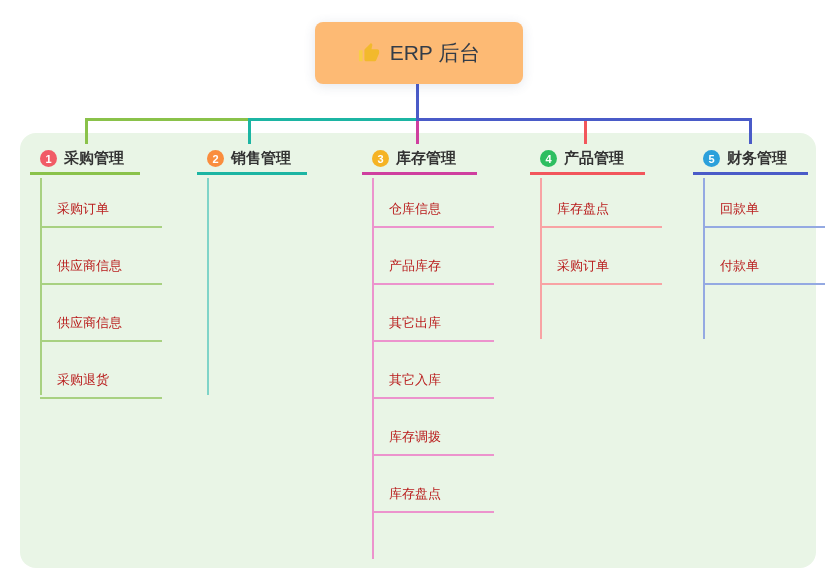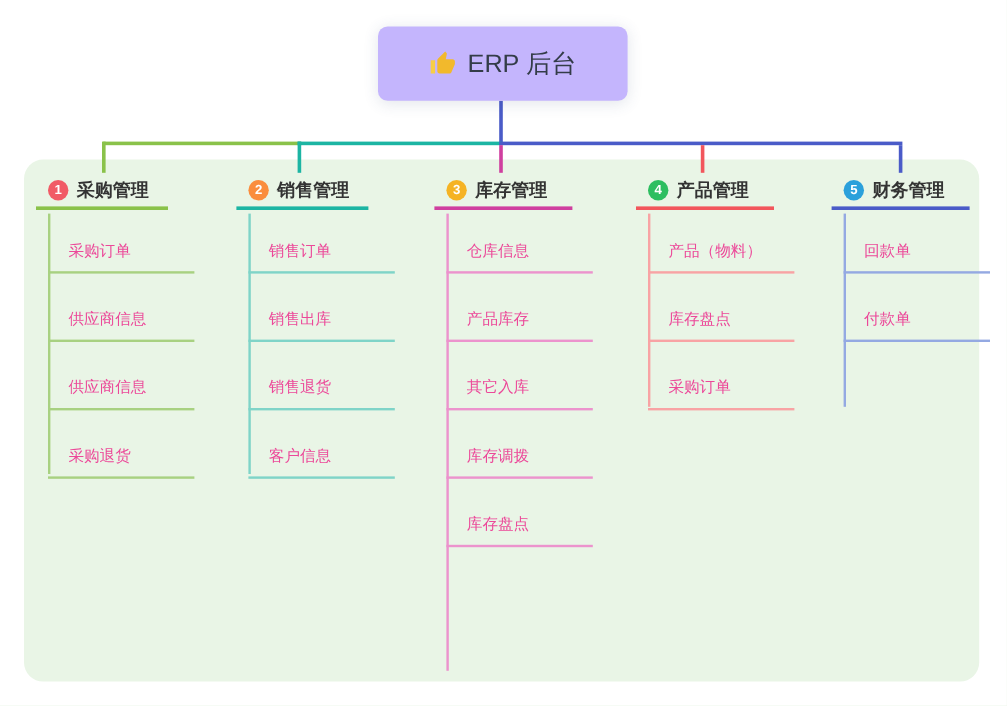--- a/index.html
+++ b/index.html
@@ -10,21 +10,21 @@
     color:#333333;
   }
   
   .panel{
     position:absolute;left:20px;top:133px;width:796px;height:435px;
     background:#e9f5e6;border-radius:16px;
   }
   
   .root-card{
     position:absolute;left:315px;top:22px;width:208px;height:62px;
-    background:#c4b5fd;border-radius:8px;
+    background:#fdba74;border-radius:8px;
     box-shadow:0 2px 12px rgba(60,80,120,0.14);
     display:flex;align-items:center;justify-content:center;gap:10px;
     font-size:21px;font-weight:500;color:#333c48;
   }
   .root-card svg{display:block;}
   
   .line{position:absolute;}
   .v{width:3px;}
   .h{height:3px;}
   .c-indigo{background:#4a5bc8;}
@@ -55,21 +55,21 @@
   .children{margin-left:10px;}
   .child{
     height:55px;display:flex;align-items:flex-end;
     width:fit-content;min-width:87px;
     padding:0 18px 0 17px;box-sizing:content-box;
     border-bottom:2px solid var(--cl);
   }
   .child:first-child{height:51px;}
   .child span{
     display:block;padding-bottom:8px;
-    font-size:13px;color:#ec4899;white-space:nowrap;
+    font-size:13px;color:#b91c1c;white-space:nowrap;
   }
   .b1{--c:#8ac24a;--cl:#a8d181;--badge:#f15b66;left:30px;}
   .b2{--c:#1cb5a3;--cl:#7fd4c8;--badge:#fa8d3d;left:197px;}
   .b3{--c:#cf3f9f;--cl:#ec93cd;--badge:#f5b324;left:362px;}
   .b4{--c:#f2565c;--cl:#f8a3a4;--badge:#2dbe60;left:530px;}
   .b5{--c:#4a5bc8;--cl:#94a9e2;--badge:#2ba0db;left:693px;}
   .b1 .branch-header,.b2 .branch-header{width:110px;}
   .b3 .branch-header,.b4 .branch-header,.b5 .branch-header{width:115px;}
   .b1 .trunk,.b2 .trunk{height:217px;}
   .b3 .trunk{height:381px;}
@@ -121,71 +121,57 @@
       </div>
   </div>
 </div>
 
 <div class="branch b2">
   <div class="branch-header">
     <span class="badge">2</span>
     <span>销售管理</span>
   </div>
   <div class="trunk"></div>
-  <div class="children">
-    <div class="child">
-        <span>销售订单</span>
-      </div>
-    <div class="child">
-        <span>销售出库</span>
-      </div>
-    <div class="child">
-        <span>销售退货</span>
-      </div>
-    <div class="child">
-        <span>客户信息</span>
-      </div>
-  </div>
 </div>
 
 <div class="branch b3">
   <div class="branch-header">
     <span class="badge">3</span>
     <span>库存管理</span>
   </div>
   <div class="trunk"></div>
   <div class="children">
     <div class="child">
         <span>仓库信息</span>
       </div>
     <div class="child">
         <span>产品库存</span>
+      </div>
+    <div class="child">
+        <span>其它出库</span>
       </div>
     <div class="child">
         <span>其它入库</span>
       </div>
     <div class="child">
         <span>库存调拨</span>
       </div>
     <div class="child">
         <span>库存盘点</span>
       </div>
   </div>
 </div>
 
 <div class="branch b4">
   <div class="branch-header">
     <span class="badge">4</span>
     <span>产品管理</span>
   </div>
   <div class="trunk"></div>
   <div class="children">
-    <div class="child">
-        <span>产品（物料）</span>
-      </div>
     <div class="child">
         <span>库存盘点</span>
       </div>
     <div class="child">
         <span>采购订单</span>
       </div>
   </div>
 </div>
 
 <div class="branch b5">

